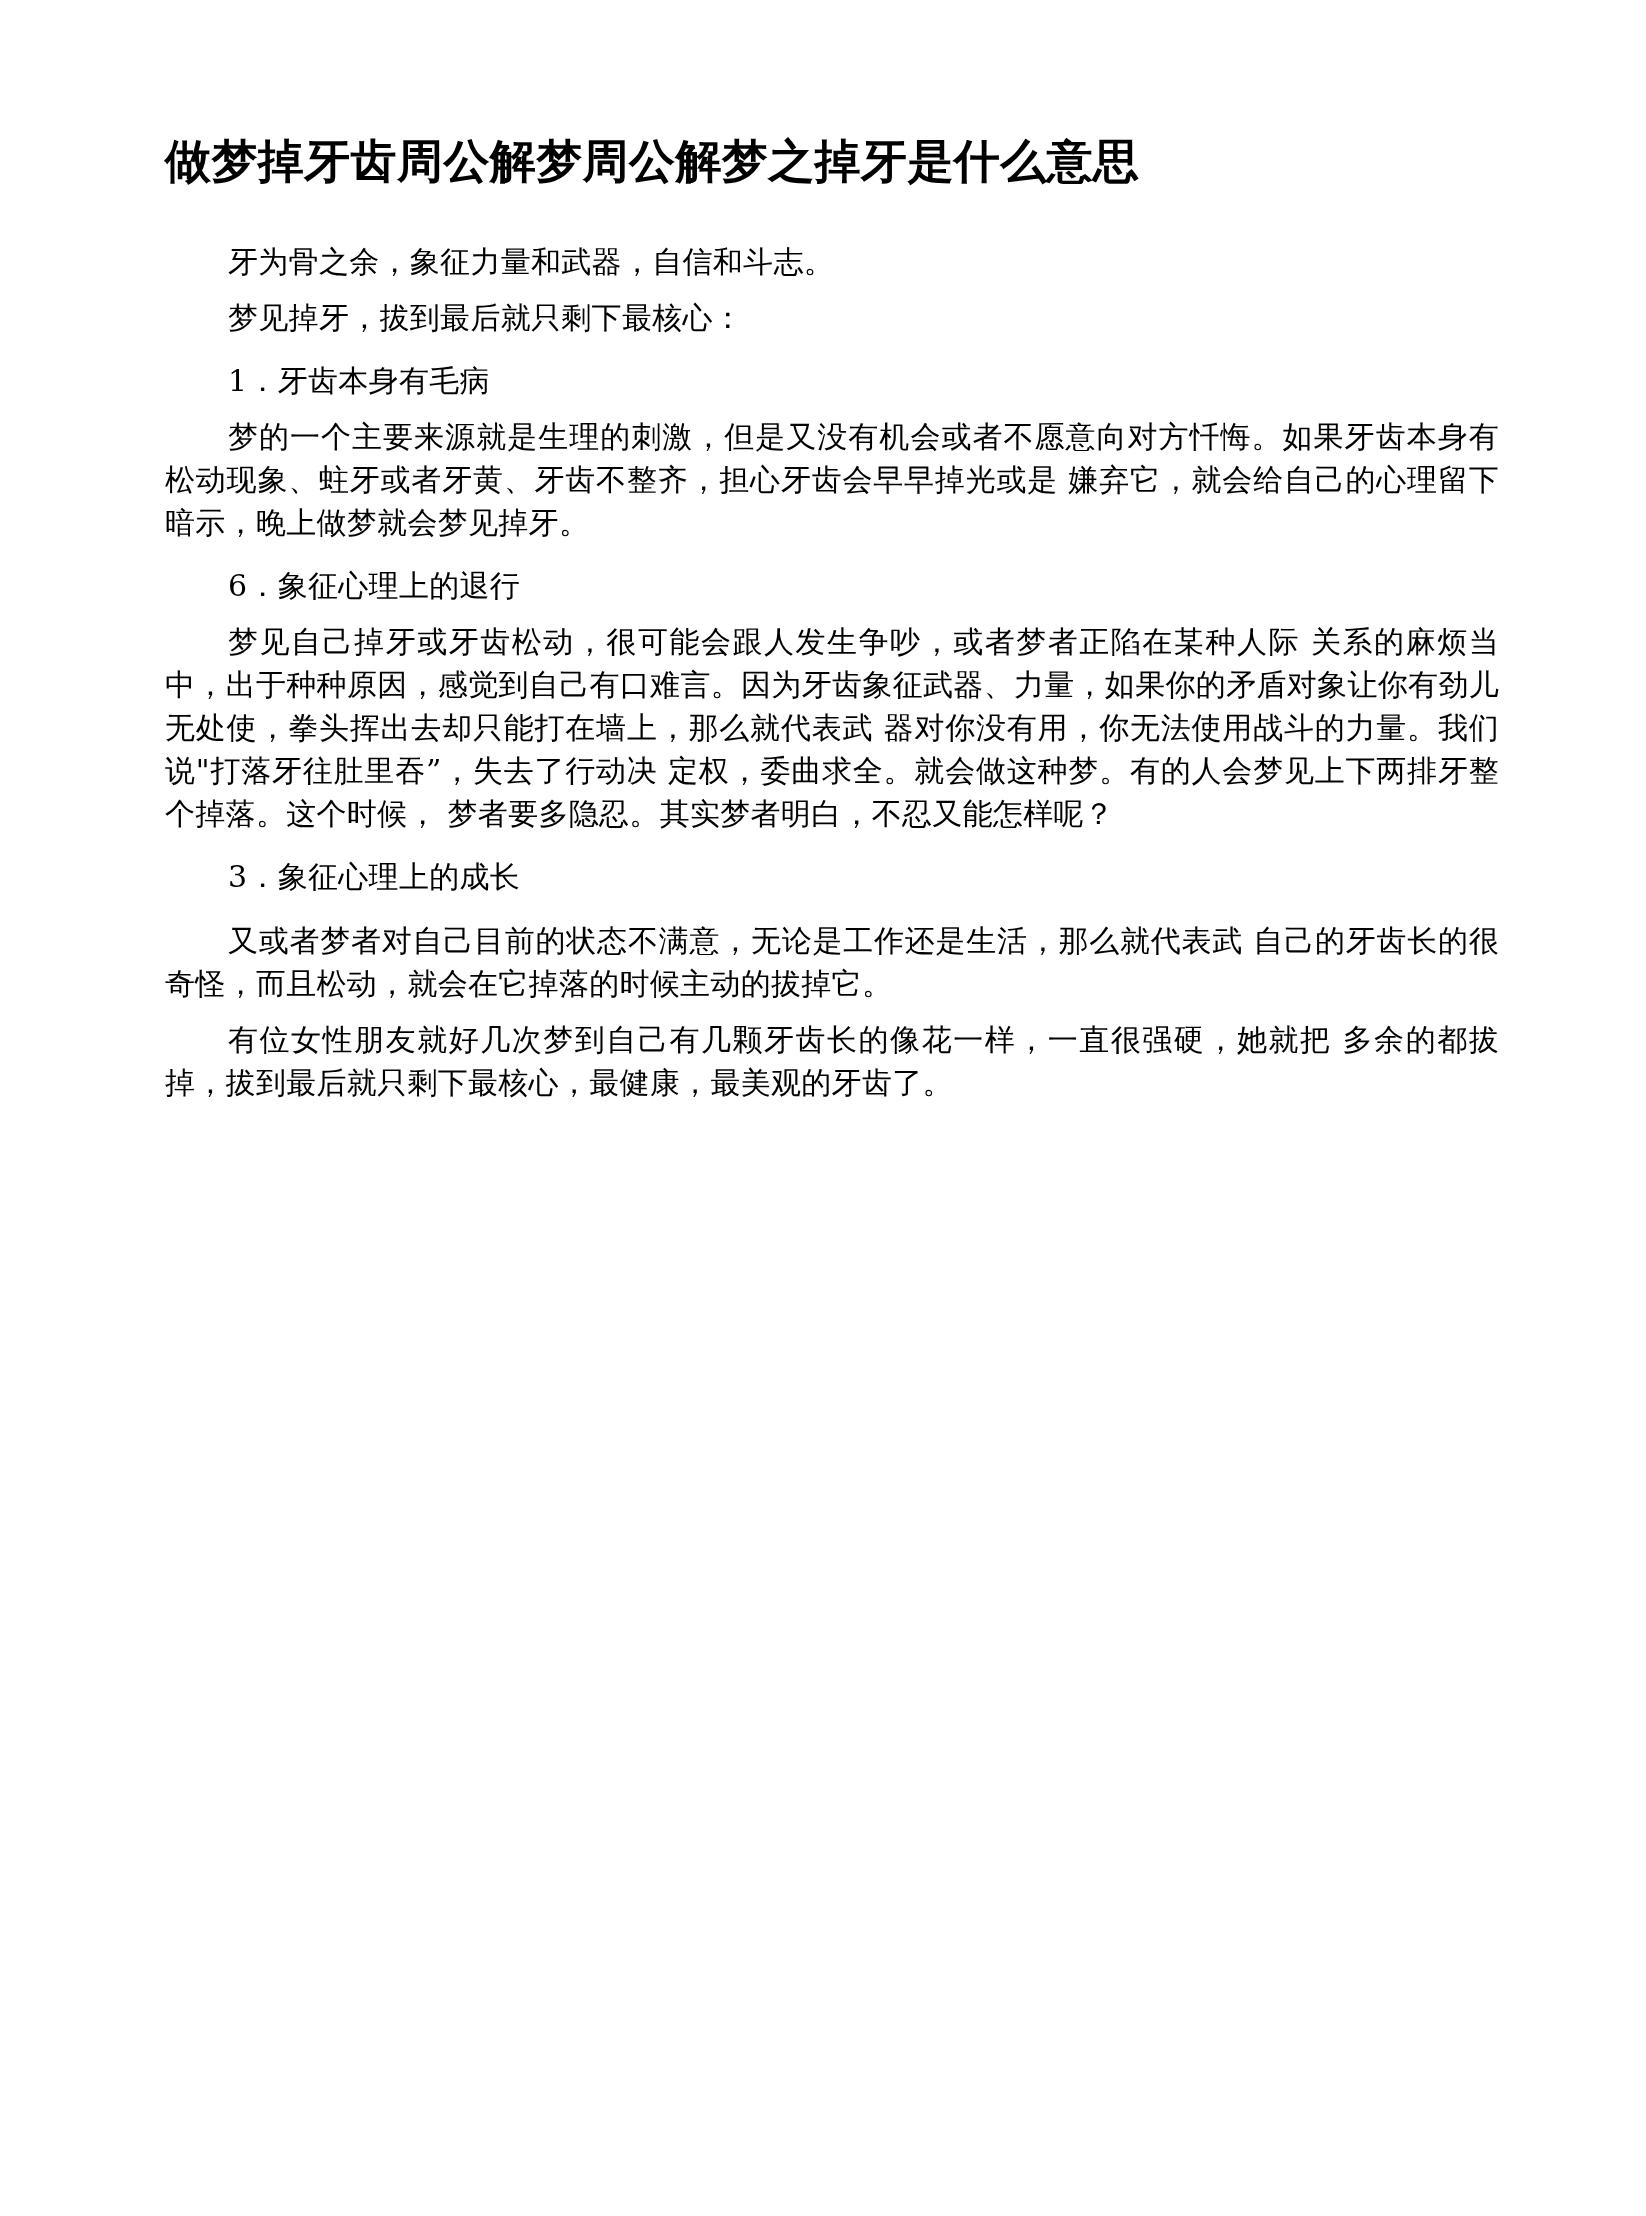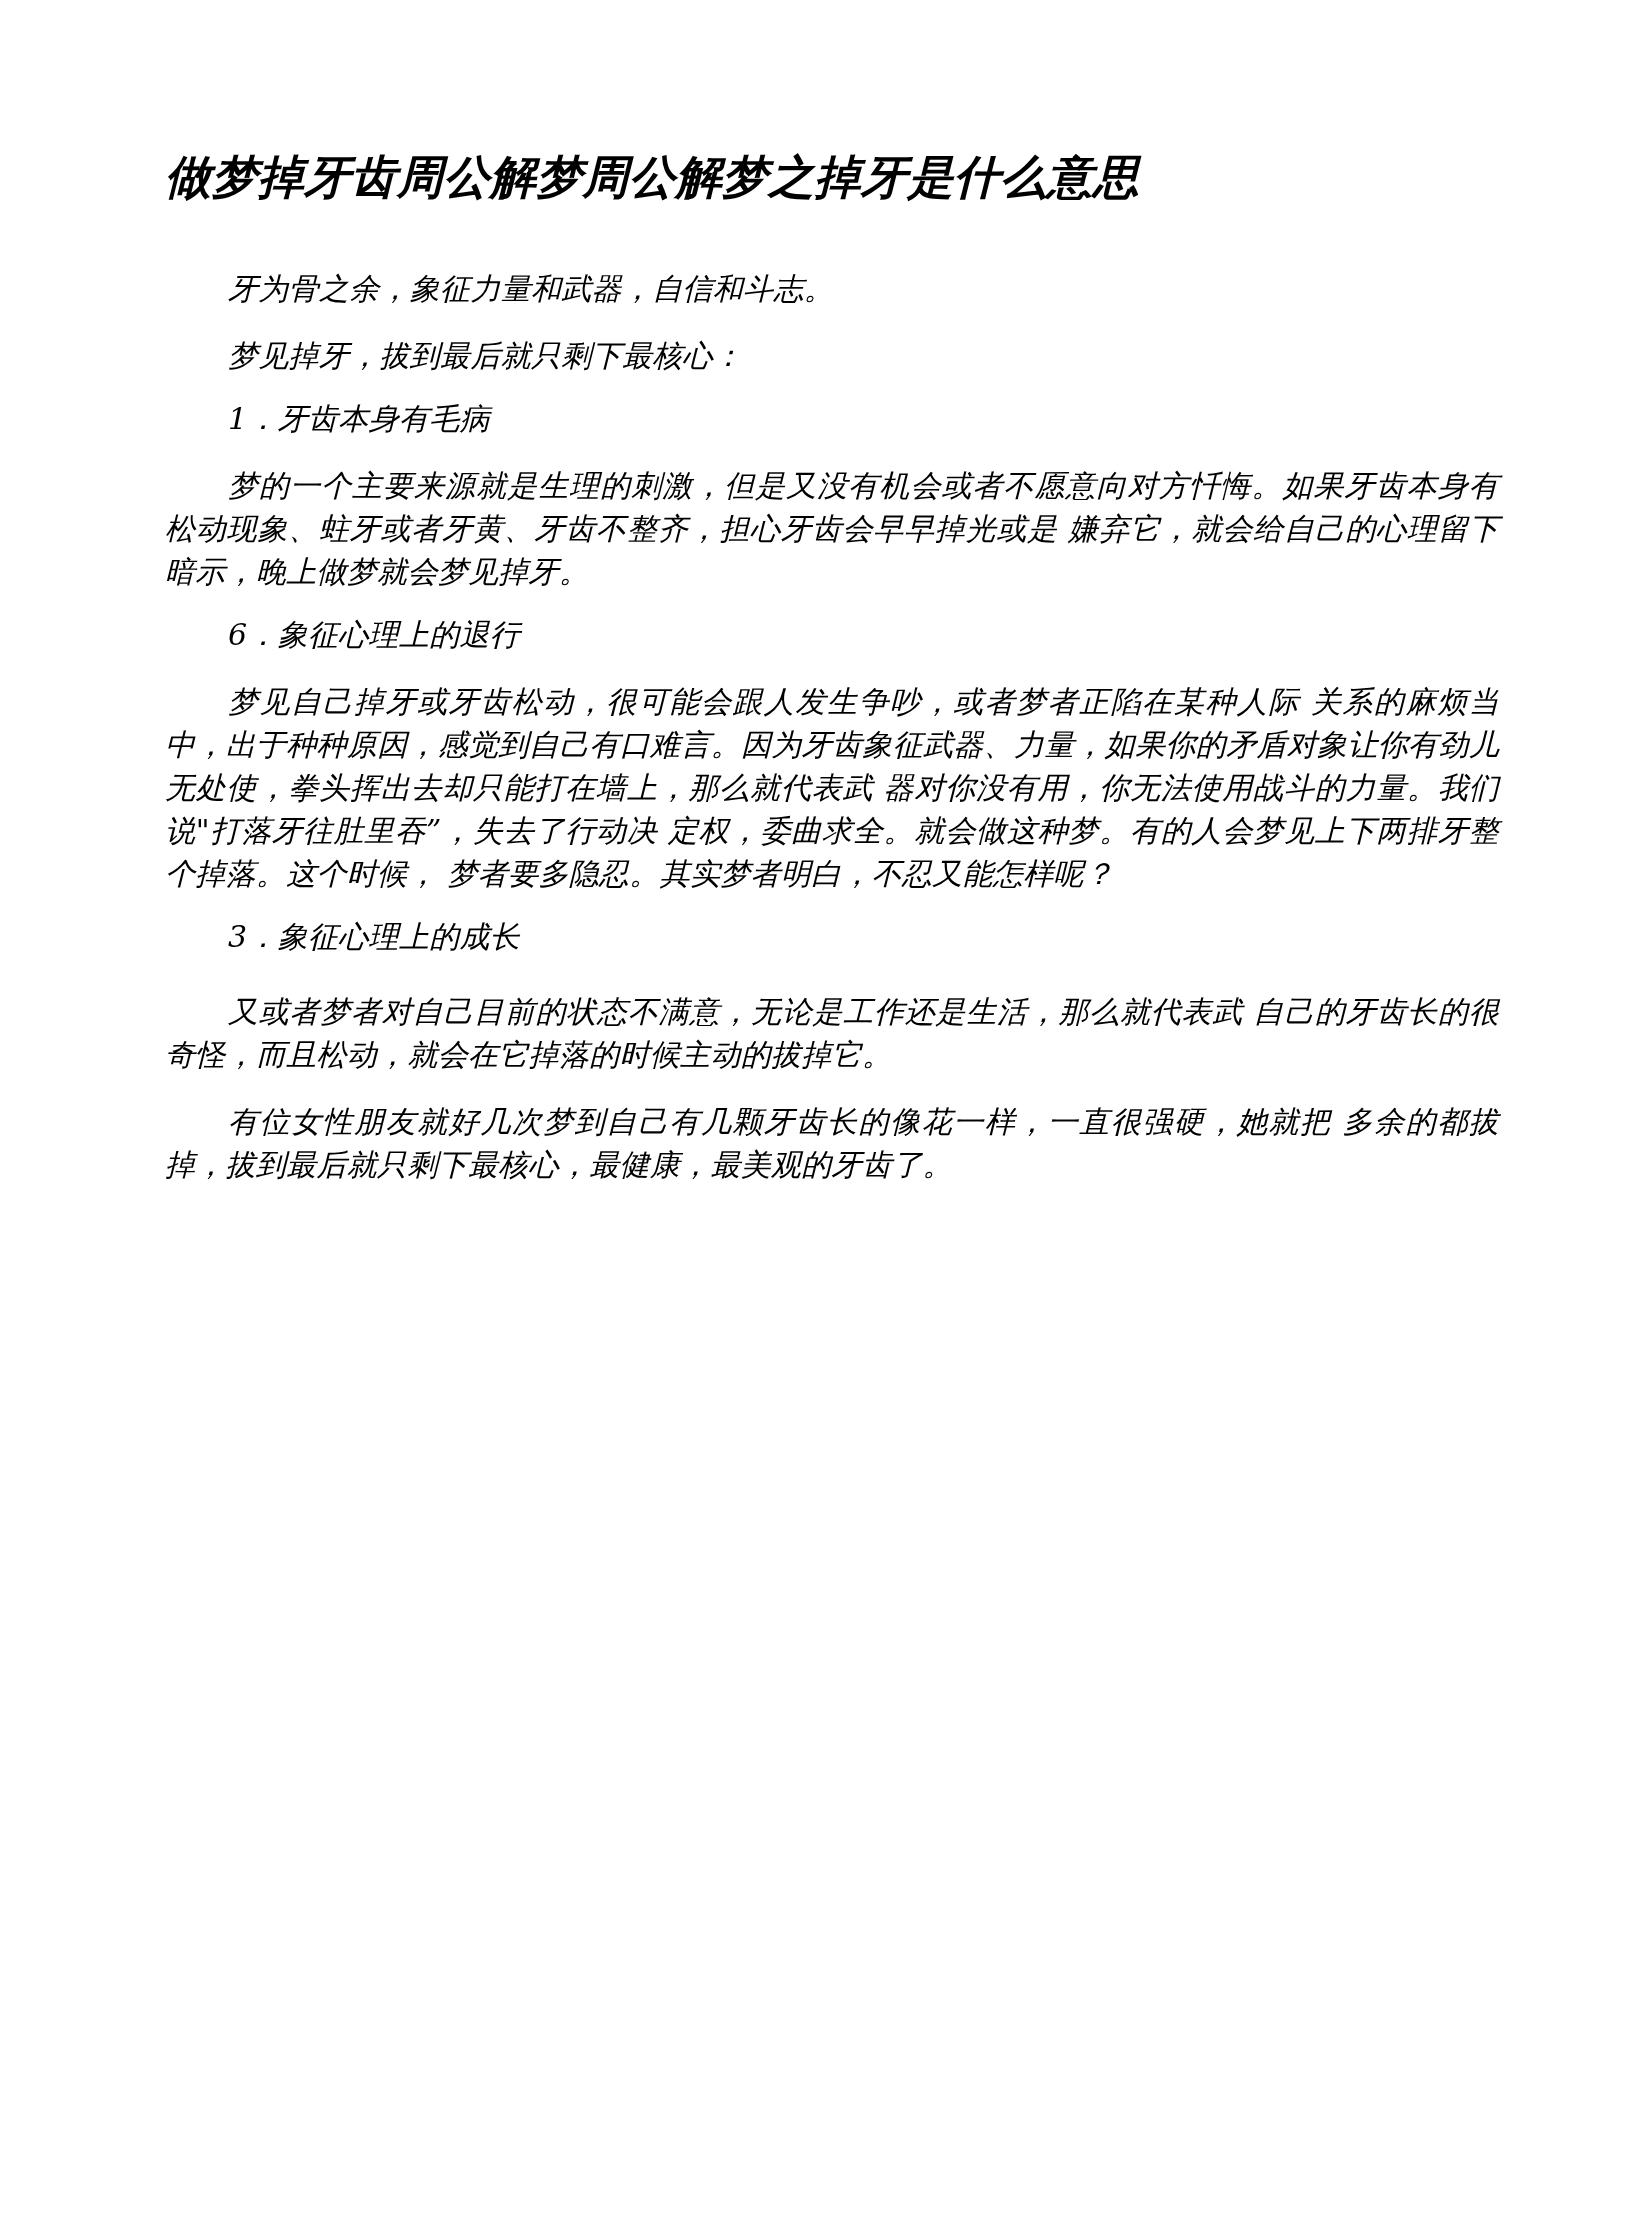--- a/index.html
+++ b/index.html
@@ -17,23 +17,22 @@
     width: 1646px;
     height: 2216px;
     background: #ffffff;
     margin: 0 auto;
     overflow: hidden;
     box-sizing: border-box;
   }
   .content {
     position: absolute;
     left: 165px;
-    top: 16px;
+    top: 0;
     width: 1334px;
-    font-style: italic;
   }
   .doc-title {
     font-family: "DejaVu Sans", "Liberation Sans", sans-serif;
     font-weight: bold;
     font-size: 46px;
     line-height: 1.25;
     letter-spacing: 0.4px;
     margin: 0;
     padding-top: 133px;
     color: #000000;
@@ -45,21 +44,21 @@
     line-height: 43px;
     color: #000000;
     margin: 0;
     text-align: justify;
     text-justify: inter-ideograph;
     letter-spacing: 0.3px;
     white-space: pre-wrap;
   }
   .gap-after-title { height: 43px; }
   .p-indent { text-indent: 63px; }
-  .p-block { margin-top: 17px; }
+  .p-block { margin-top: 6px; }
   .heading-item {
     text-indent: 63px;
     margin-top: 12px;
   }
   .spacer-sm { height: 7.5px; }
 </style>
 </head>
 <body>
 
 <div class="page">

